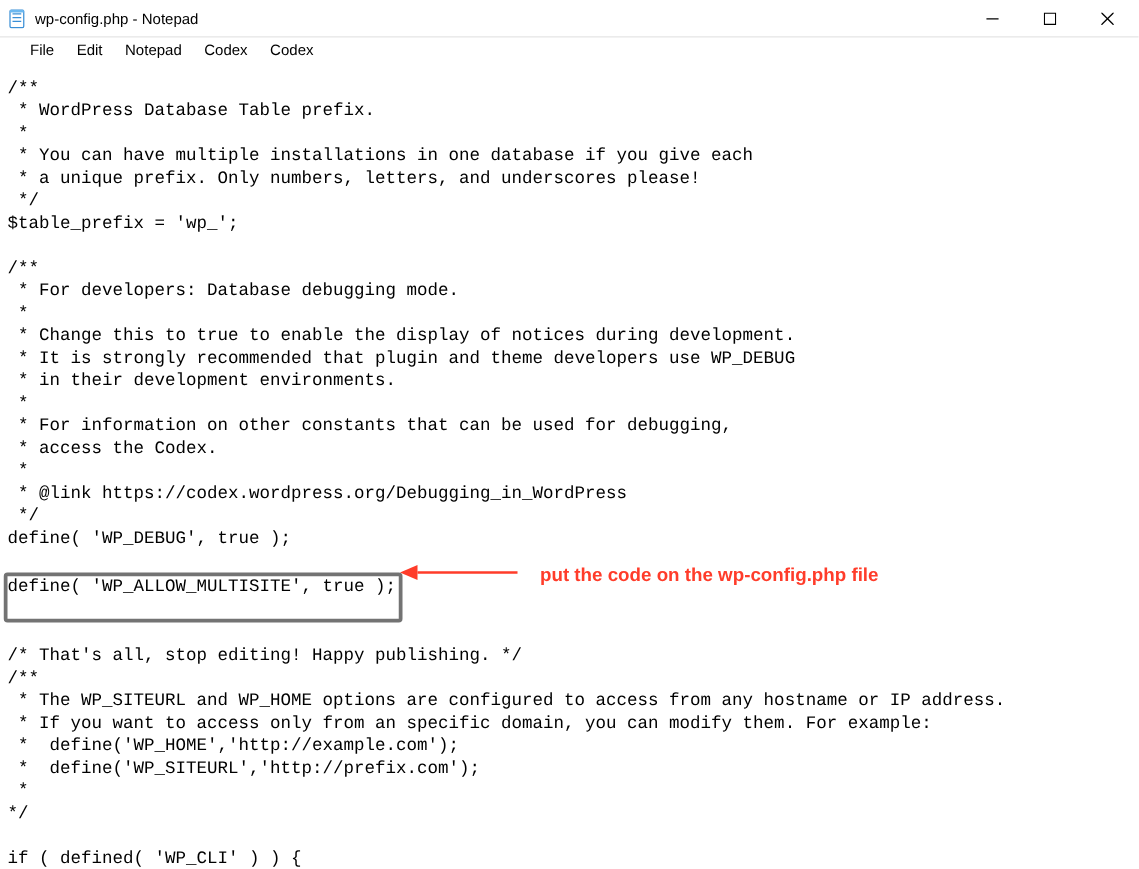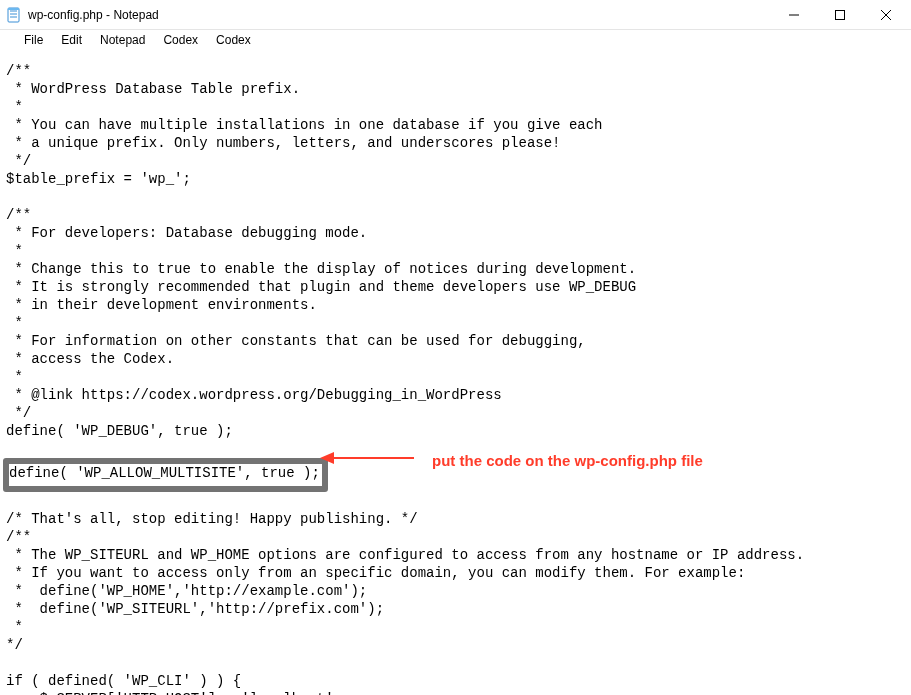--- a/index.html
+++ b/index.html
@@ -63,24 +63,24 @@
     }
     .editor {
       padding: 12px 6px 6px 6px;
       font-family: Consolas, 'Courier New', monospace;
       font-size: 14px;
       line-height: 18px;
       white-space: pre;
       color: #000;
     }
     .hl-box {
-      border: 6px solid #737373;
+      border: 3px solid #737373;
       border-radius: 3px;
       display: inline-block;
-      padding: 0 2px 4px 0;
+      padding: 0 2px 16px 0;
       margin-left: -3px;
     }
     .annotation {
       position: absolute;
       display: flex;
       align-items: flex-start;
       left: 320px;
       top: 452px;
       gap: 6px;
     }

